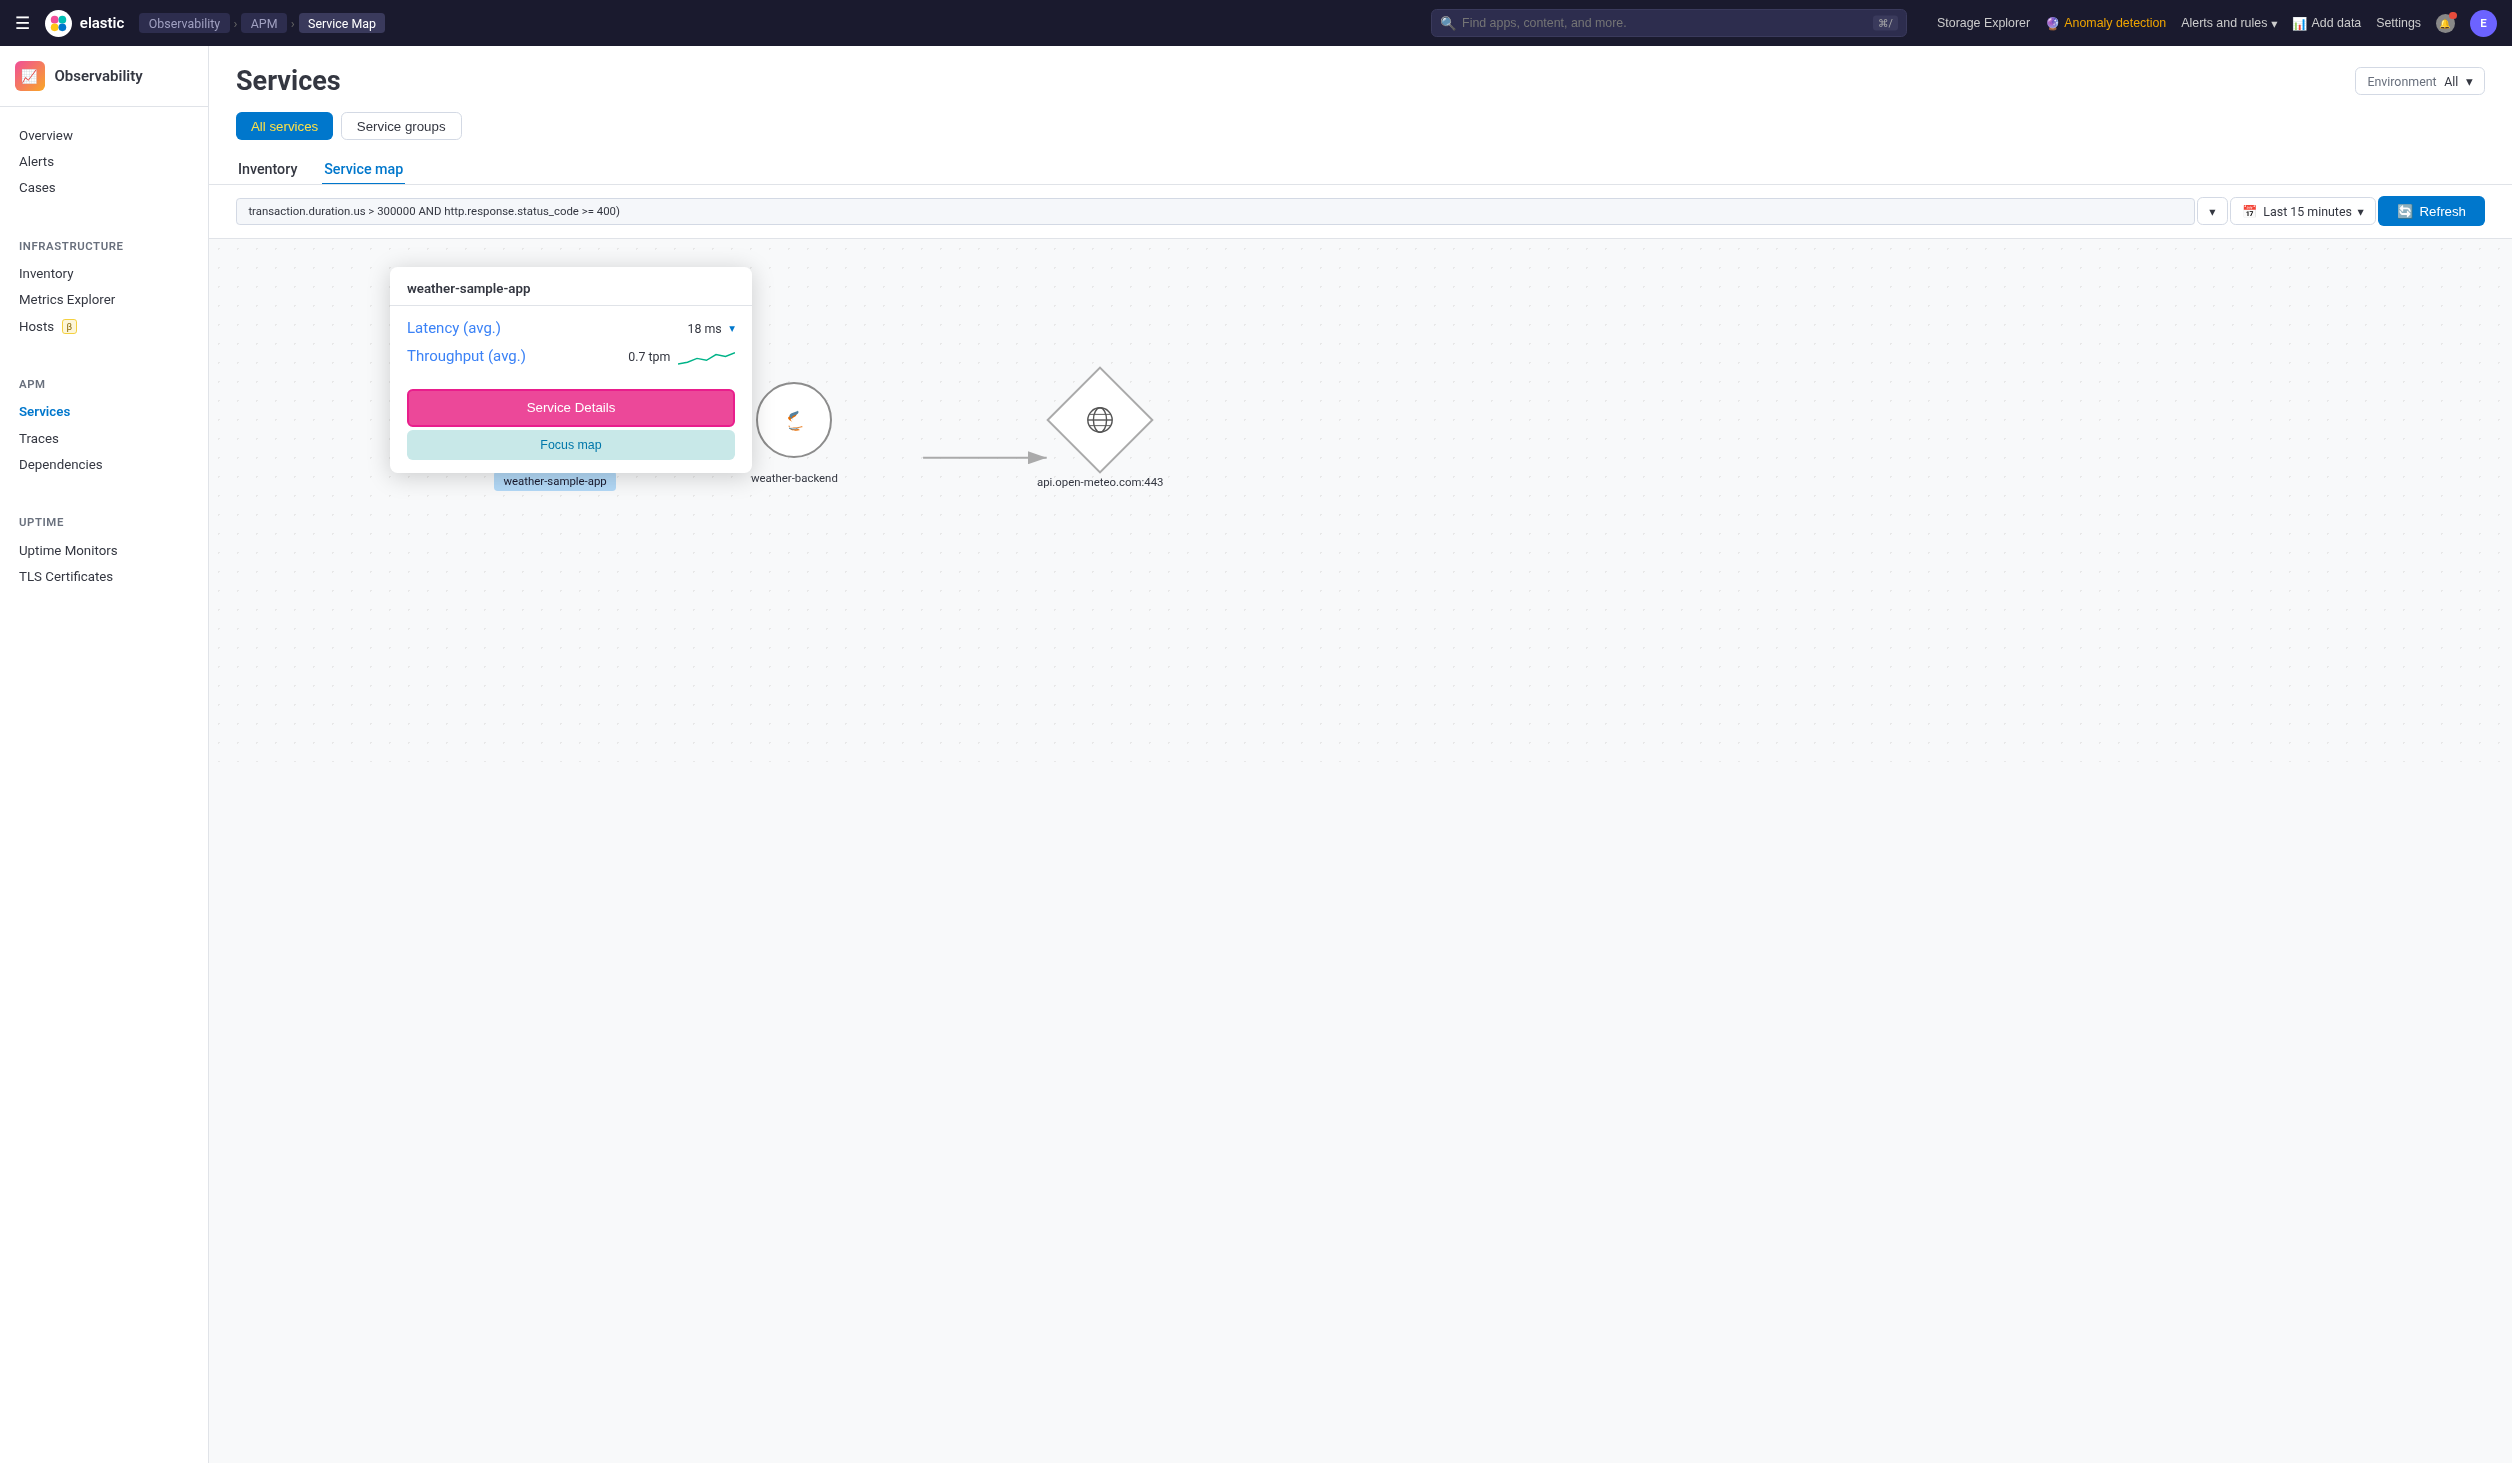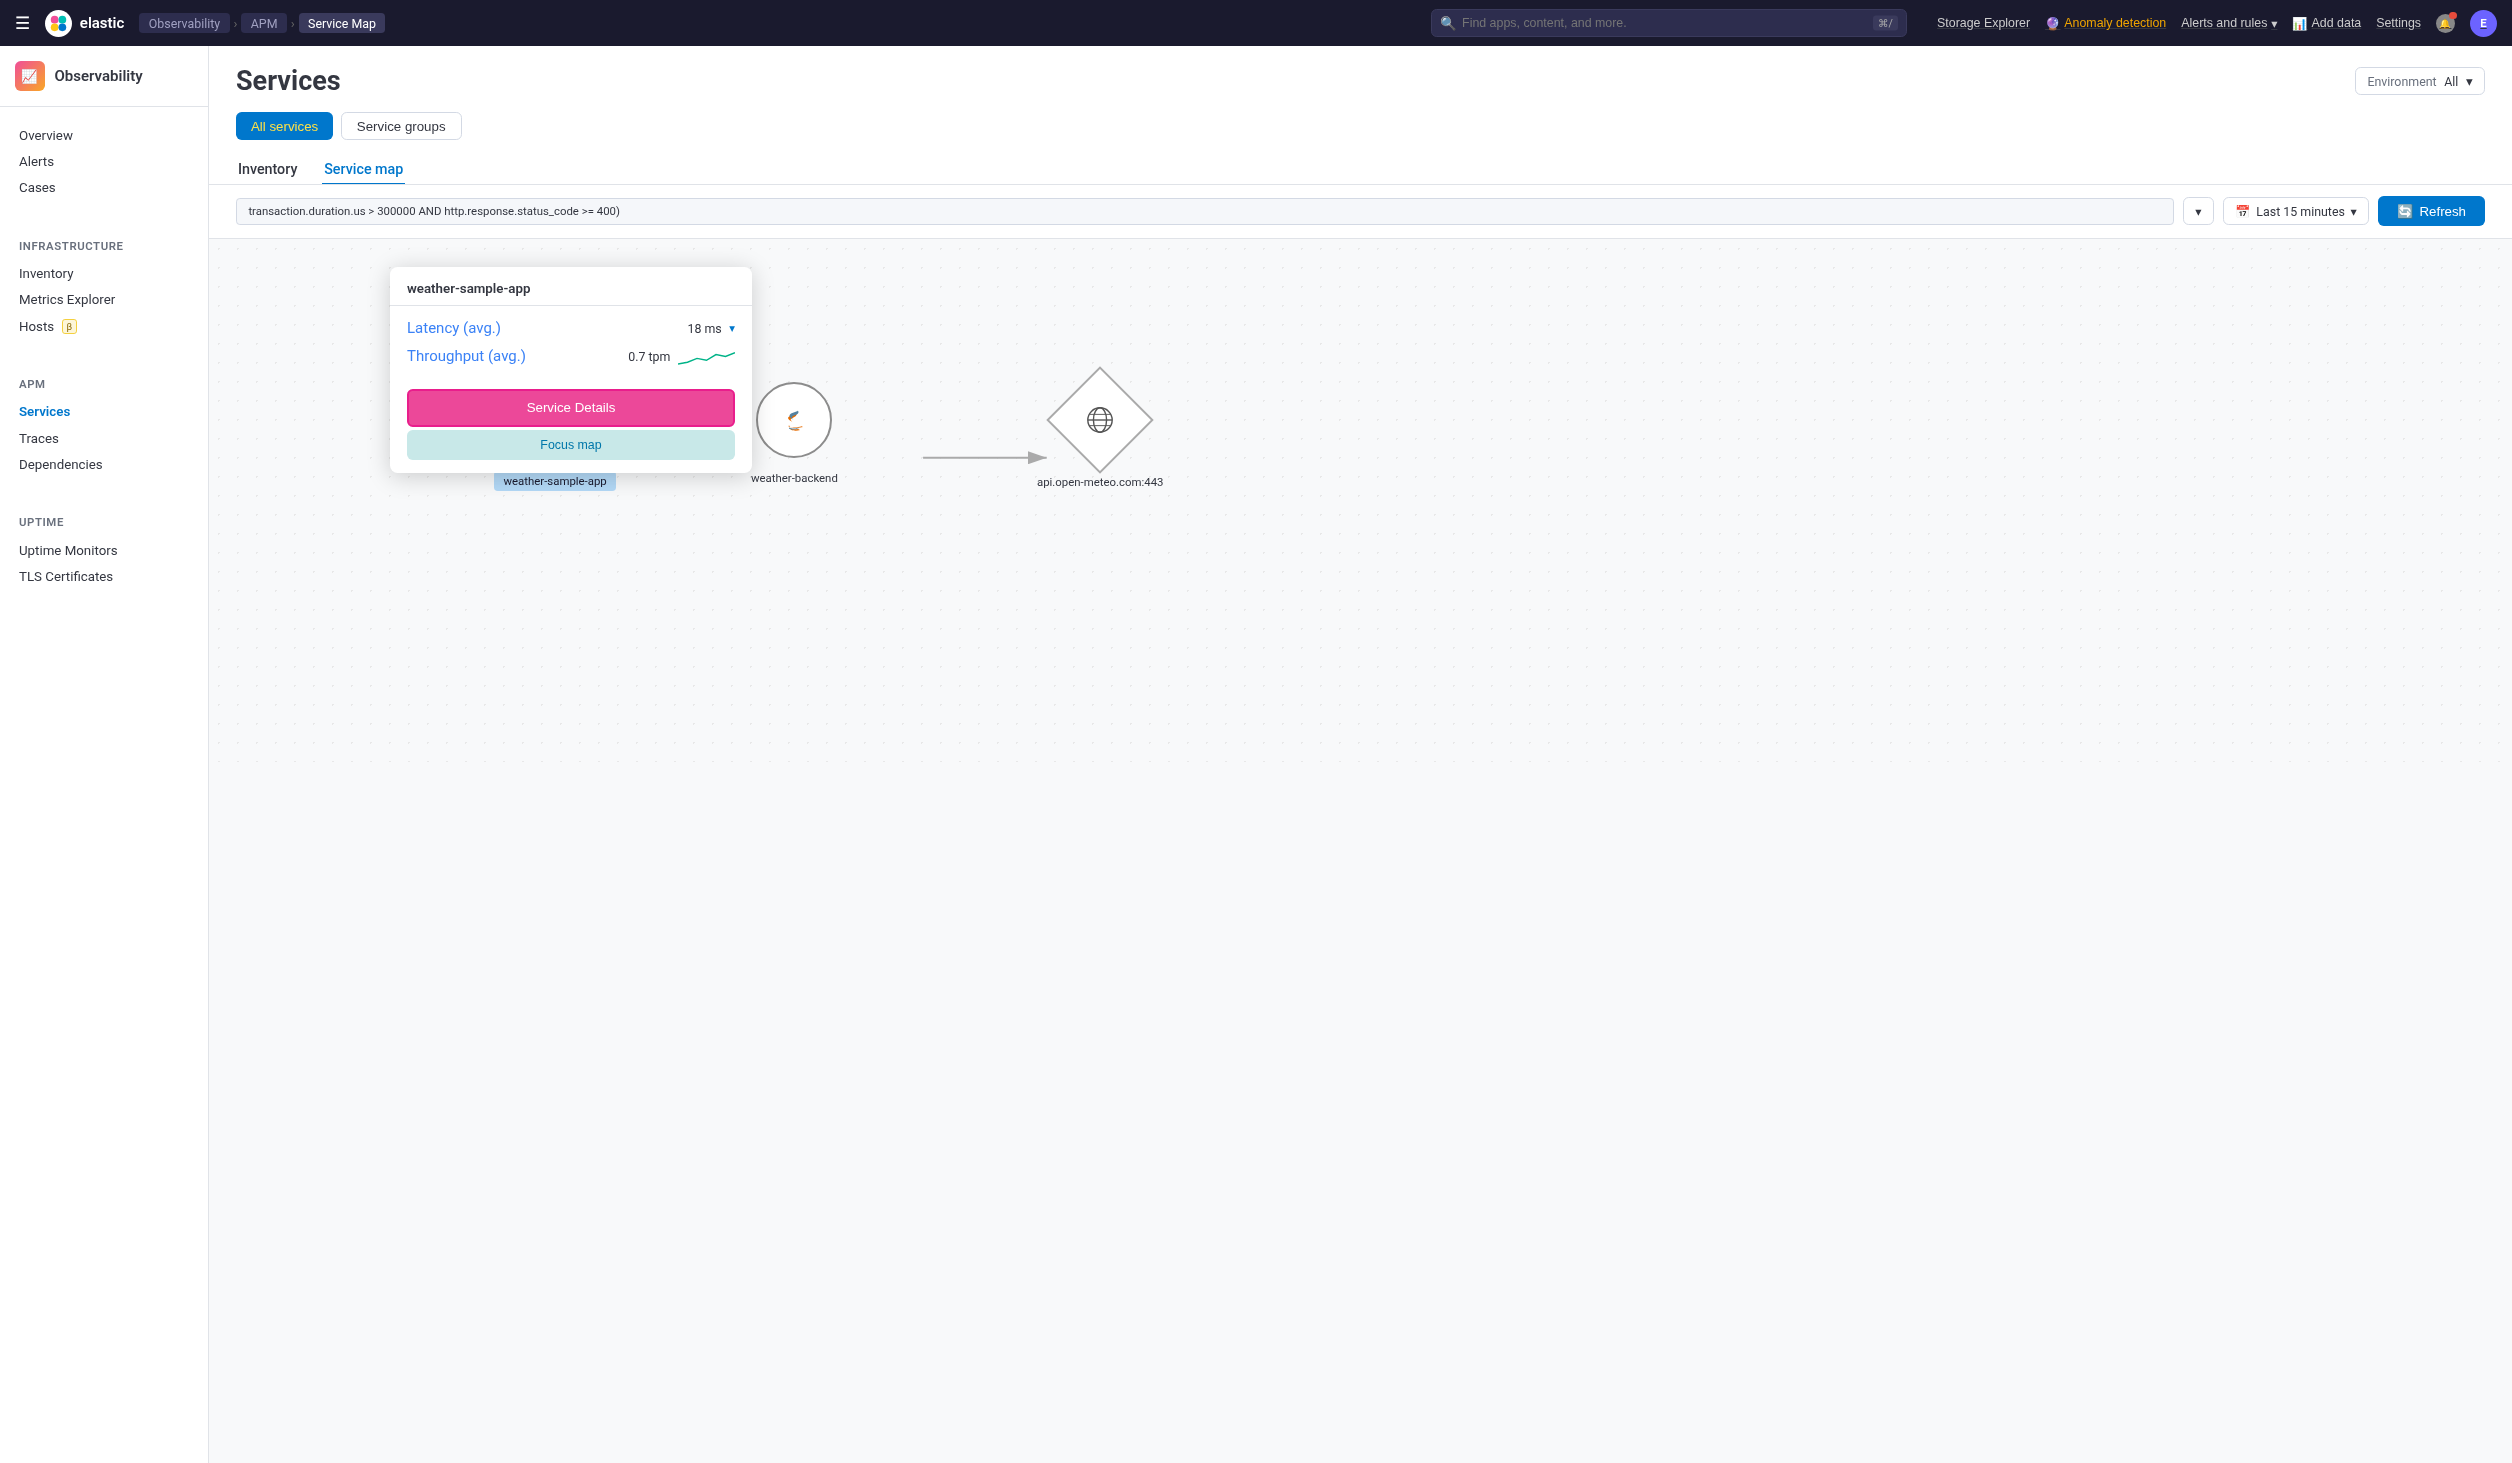--- a/index.html
+++ b/index.html
@@ -13,21 +13,21 @@
     .elastic-logo { display: flex; align-items: center; gap: 7.6px; color: #fff; font-size: 15px; font-weight: 600; }
     .elastic-logo-icon { width: 27px; height: 27px; }
     .breadcrumb { display: flex; align-items: center; gap: 3.8px; }
     .breadcrumb-item { background: #2d2d4e; color: #a0a0c0; padding: 2.9px 9.5px; border-radius: 3.8px; font-size: 12.4px; }
     .breadcrumb-item.active { background: #3a3a5c; color: #fff; }
     .breadcrumb-sep { color: #666; }
     .search-bar { flex: 1; max-width: 476px; margin-left: auto; position: relative; }
     .search-bar input { width: 100%; background: #2d2d4e; border: 1px solid #3a3a5c; border-radius: 5.7px; padding: 5.7px 38px 5.7px 30px; color: #ccc; font-size: 12.4px; outline: none; }
     .search-icon-top { position: absolute; left: 9.5px; top: 50%; transform: translateY(-50%); color: #888; }
     .search-kbd { position: absolute; right: 9.5px; top: 50%; transform: translateY(-50%); background: #3a3a5c; color: #aaa; border-radius: 2.9px; padding: 1px 4.8px; font-size: 10.5px; }
-    .nav-actions { display: flex; align-items: center; gap: 15px; margin-left: 15px; text-decoration: underline; }
+    .nav-actions { display: flex; align-items: center; gap: 15px; margin-left: 15px; }
     .nav-btn { color: #ccc; font-size: 12.4px; cursor: pointer; background: none; border: none; display: flex; align-items: center; gap: 3.8px; }
     .nav-btn.anomaly { color: #f0a500; }
     .nav-btn.alerts-rules { color: #ccc; }
     .nav-btn.add-data { color: #ccc; }
     .nav-icon { width: 19px; height: 19px; border-radius: 50%; background: #888; display: flex; align-items: center; justify-content: center; color: #fff; font-size: 9.5px; }
     .nav-bell { position: relative; }
     .nav-bell-dot { position: absolute; top: -1.9px; right: -1.9px; width: 7.6px; height: 7.6px; background: #e74c3c; border-radius: 50%; }
     .user-avatar { width: 27px; height: 27px; border-radius: 50%; background: #6c63ff; display: flex; align-items: center; justify-content: center; color: #fff; font-size: 11.4px; font-weight: 600; }
 
     
@@ -54,21 +54,21 @@
     .env-value { color: #343741; font-size: 12.4px; }
 
     .tab-buttons { display: flex; gap: 7.6px; margin-bottom: 15px; }
     .tab-btn { padding: 5.7px 15px; border-radius: 5.7px; font-size: 13.3px; cursor: pointer; border: none; }
     .tab-btn.primary { background: #0077cc; color: #fde047; }
     .tab-btn.secondary { background: #fff; color: #343741; border: 1px solid #d3d9e4; }
 
     .sub-tabs { display: flex; gap: 23px; border-bottom: none; }
     .sub-tab { padding: 5.7px 1.9px; font-size: 14.3px; cursor: pointer; border-bottom: 1.9px solid transparent; color: #343741; font-weight: 500; }
     .sub-tab.active { color: #0077cc; border-bottom: 1.9px solid #0077cc; }
-    .filter-bar { display: flex; align-items: center; gap: 9px; padding: 11.4px 27px; background: #fff; border-bottom: 1px solid #e0e3e8; }
+    .filter-bar { display: flex; align-items: center; gap: 2px; padding: 11.4px 27px; background: #fff; border-bottom: 1px solid #e0e3e8; }
     .filter-text { font-size: 11.4px; color: #343741; background: #f5f7fa; border: 1px solid #d3d9e4; border-radius: 3.8px; padding: 5.7px 11.4px; flex: 1; overflow: hidden; text-overflow: ellipsis; white-space: nowrap; }
     .filter-btn { display: flex; align-items: center; gap: 3.8px; padding: 5.7px 11.4px; border: 1px solid #d3d9e4; border-radius: 5.7px; background: #fff; cursor: pointer; font-size: 12.4px; color: #343741; }
     .time-picker { display: flex; align-items: center; gap: 5.7px; padding: 5.7px 11.4px; border: 1px solid #d3d9e4; border-radius: 5.7px; background: #fff; cursor: pointer; font-size: 12.4px; color: #343741; }
     .refresh-btn { display: flex; align-items: center; gap: 5.7px; padding: 7.6px 19px; background: #0077cc; color: #fff; border: none; border-radius: 5.7px; cursor: pointer; font-size: 13.3px; font-weight: 500; }
 
     
     .service-map-canvas { position: relative; padding: 38px; min-height: 476px; background: radial-gradient(circle, #e8e8e8 1px, transparent 1px) 0 0 / 19px 19px; overflow: hidden; }
 
     
     .service-node { position: absolute; display: flex; flex-direction: column; align-items: center; gap: 7.6px; cursor: pointer; }

